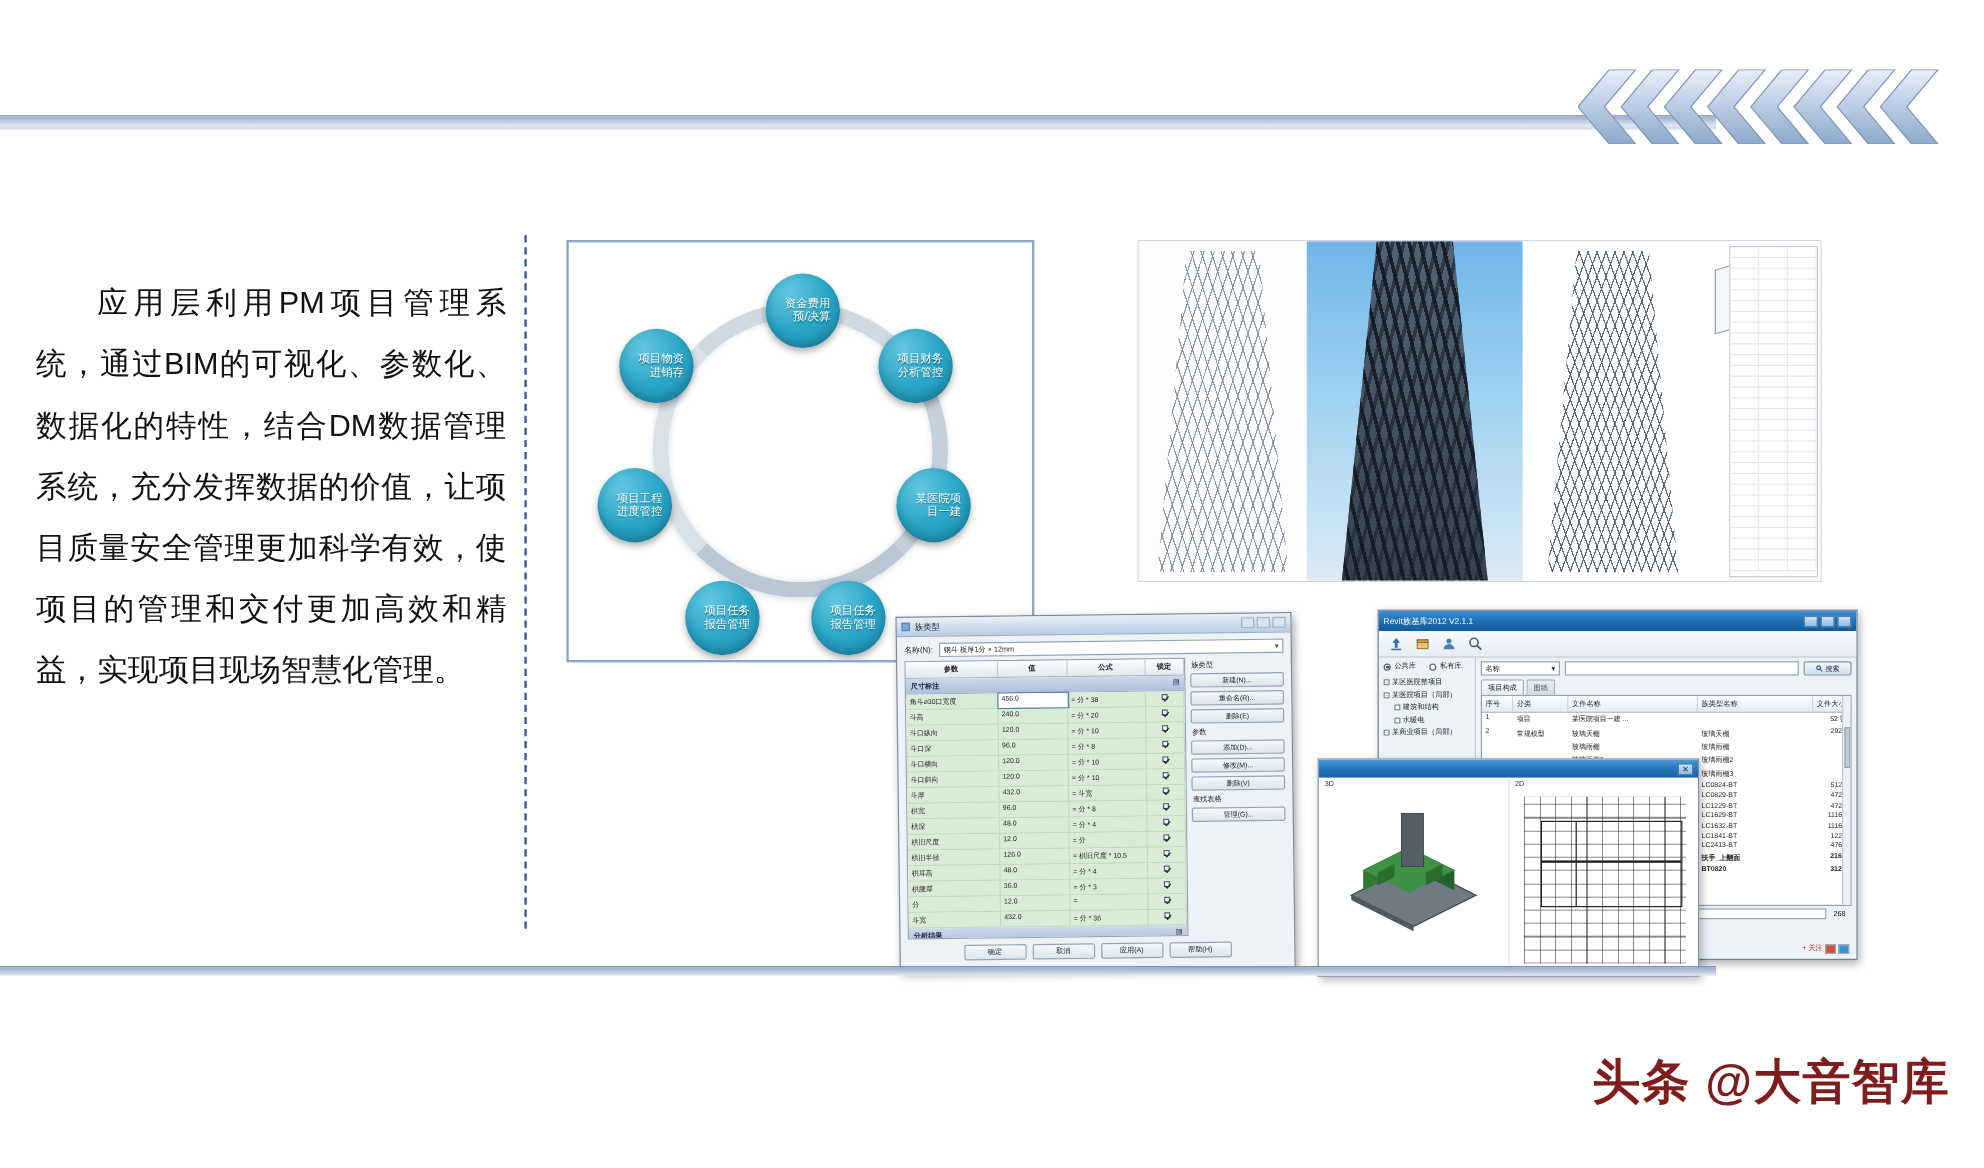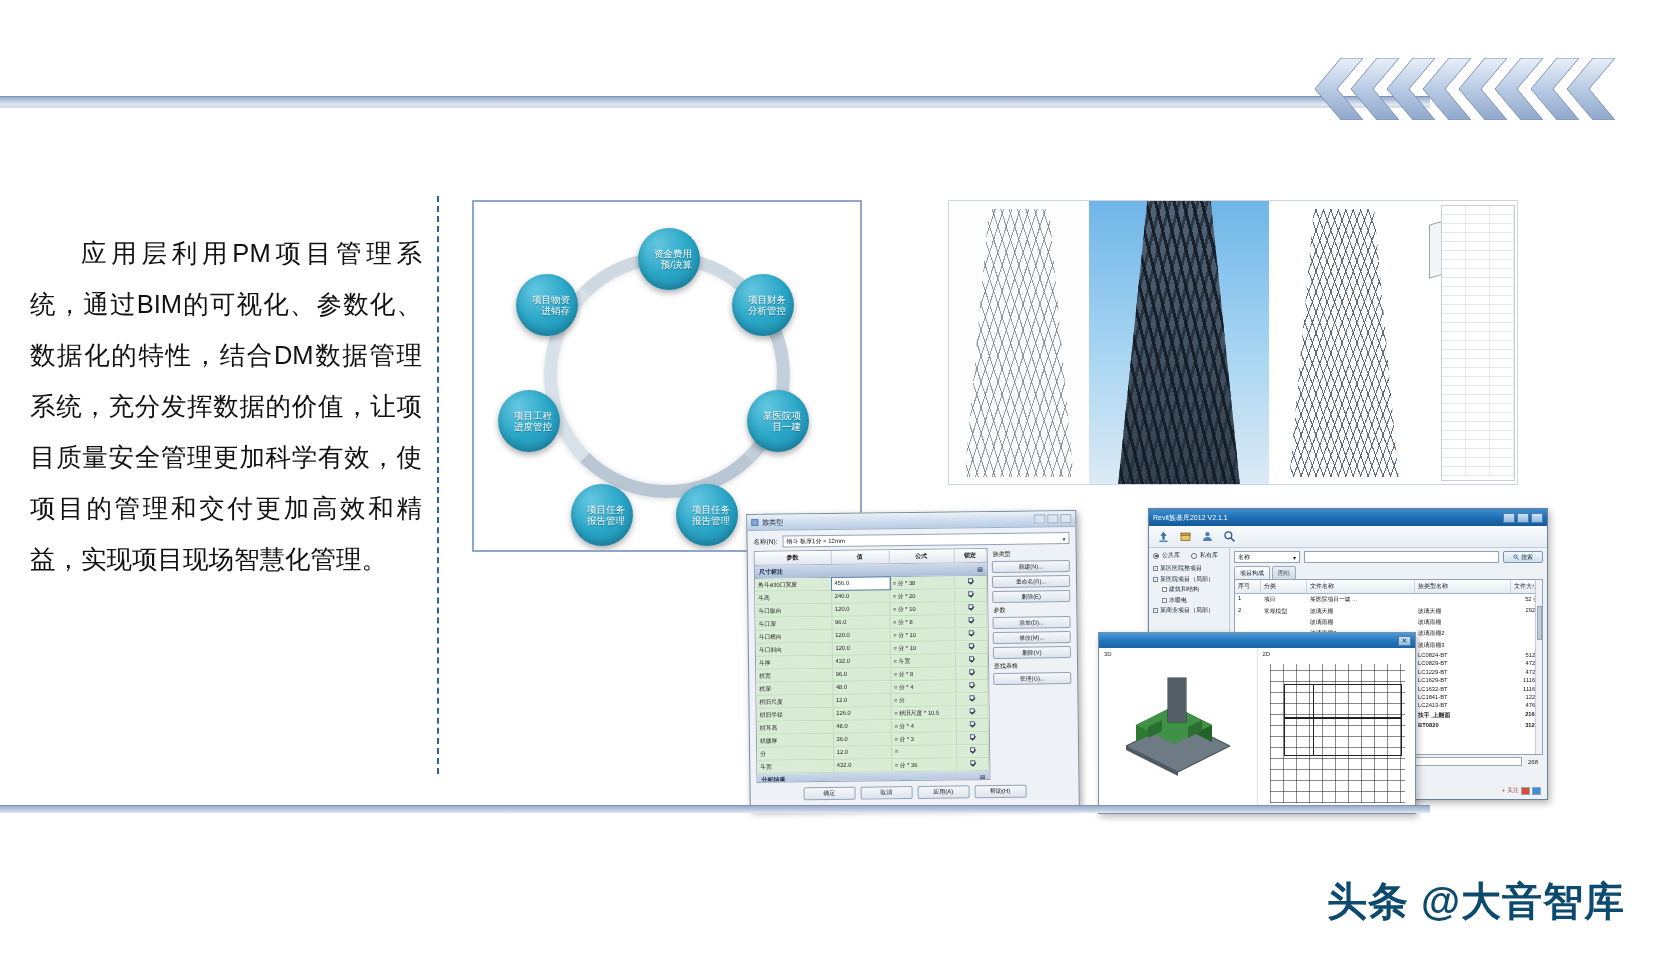--- a/index.html
+++ b/index.html
@@ -405,21 +405,21 @@
   .footer-band {
     position: absolute;
     left: 0; bottom: 160px;
     width: 1430px; height: 8px;
     background: linear-gradient(to bottom, #9aadc9 0%, #b9c7dd 50%, #e3e9f3 100%);
     border-top: 1px solid #7f94b4;
   }
   .watermark {
     position: absolute;
     right: 28px; bottom: 44px;
-    font-size: 40px; font-weight: bold; color: #0c4a6e;
+    font-size: 40px; font-weight: bold; color: #7f1d1d;
     letter-spacing: 1px;
     white-space: nowrap;
     margin-top: 36px;
   }
 </style>
 </head>
 <body>
 
 <div class="slide">
 

